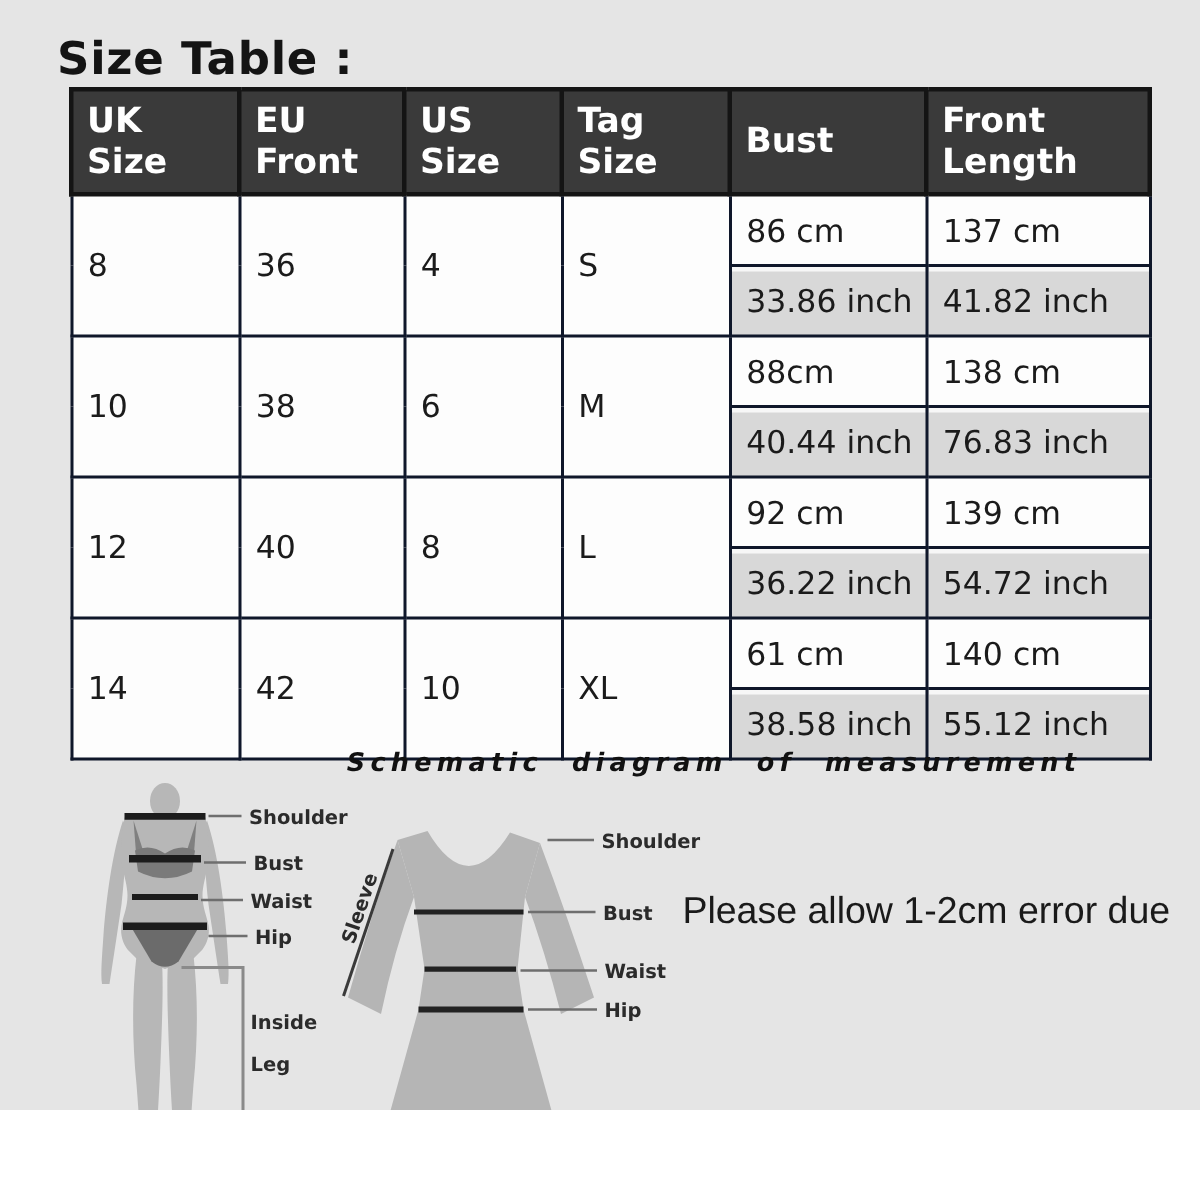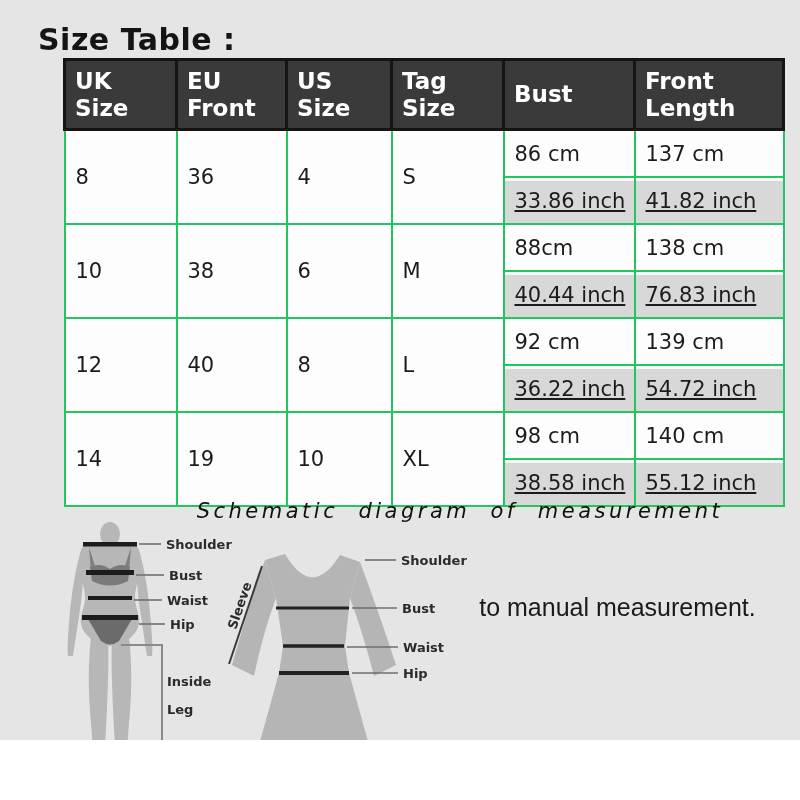--- a/index.html
+++ b/index.html
@@ -4,34 +4,34 @@
 <style>
   html,body{margin:0;padding:0;background:#ffffff;}
   #stage{position:relative;width:800px;height:740px;background:#e5e5e5;overflow:hidden;
          font-family:"DejaVu Sans", sans-serif;}
 
   
   #page-title{position:absolute;left:38px;top:22px;font-size:30px;font-weight:bold;
               color:#141414;letter-spacing:0.5px;}
 
   
-  #size-table{position:absolute;left:63px;top:58px;width:719px;border-collapse:collapse;
+  #size-table{position:absolute;left:46px;top:58px;width:719px;border-collapse:collapse;
               table-layout:fixed;}
   #size-table th{background:#3a3a3a;color:#ffffff;font-size:23px;font-weight:bold;
                  text-align:left;padding:4px 4px 4px 9px;height:59px;line-height:27px;
                  border:3px solid #141414;vertical-align:middle;}
-  #size-table td{font-size:21px;color:#1b1b1b;padding-left:10px;border:2px solid #22c55e;
+  #size-table td{font-size:21px;color:#1b1b1b;padding-left:10px;border:2px solid #0f172a;
                  vertical-align:middle;background:#fdfdfd;}
   #size-table td.merged{height:90px;}
   #size-table td.cm{height:43px;}
-  #size-table td.inch{height:43px;background:#d8d8d8;box-shadow:inset 0 3px 0 #f7f7f7;text-decoration:underline;}
+  #size-table td.inch{height:43px;background:#d8d8d8;box-shadow:inset 0 3px 0 #f7f7f7;}
 
   
-  #schematic-heading{position:absolute;left:140px;top:499px;width:640px;text-align:center;
-                     font-size:21px;font-weight:normal;font-style:italic;color:#111;
+  #schematic-heading{position:absolute;left:156px;top:499px;width:640px;text-align:center;
+                     font-size:17px;font-weight:bold;font-style:italic;color:#111;
                      letter-spacing:3.5px;word-spacing:10px;}
 
   
   #note{position:absolute;left:450px;top:589px;width:335px;text-align:center;
         font-family:"Liberation Sans", sans-serif;font-size:25px;line-height:37px;
         color:#1a1a1a;}
   #note div{white-space:nowrap;}
 
   svg{position:absolute;overflow:visible;}
   svg text{font-family:"DejaVu Sans", sans-serif;font-size:13px;font-weight:bold;fill:#2b2b2b;}
@@ -98,24 +98,24 @@
       <td class="cm">92 cm</td>
       <td class="cm">139 cm</td>
     </tr>
     <tr>
       <td class="inch">36.22 inch</td>
       <td class="inch">54.72 inch</td>
     </tr>
 
     <tr>
       <td class="merged" rowspan="2">14</td>
-      <td class="merged" rowspan="2">19</td>
+      <td class="merged" rowspan="2">42</td>
       <td class="merged" rowspan="2">10</td>
       <td class="merged" rowspan="2">XL</td>
-      <td class="cm">98 cm</td>
+      <td class="cm">61 cm</td>
       <td class="cm">140 cm</td>
     </tr>
     <tr>
       <td class="inch">38.58 inch</td>
       <td class="inch">55.12 inch</td>
     </tr>
   </tbody>
     </table>
 
   <div id="schematic-heading">Schematic diagram of measurement</div>
@@ -183,16 +183,16 @@
     <text x="202" y="85">Bust</text>
     <line class="connector" x1="147" y1="119" x2="198" y2="119"></line>
     <text x="203" y="124">Waist</text>
     <line class="connector" x1="152" y1="145" x2="198" y2="145"></line>
     <text x="203" y="150">Hip</text>
     <line class="connector" x1="174" y1="229" x2="198" y2="229"></line>
     <text x="203" y="234">Hem</text>
   </svg>
 
   <div id="note">
-    <div>to manual measurement.</div>
+    <div>Please allow 1-2cm error due</div>
   </div>
 
 </div>
 
 </body></html>

